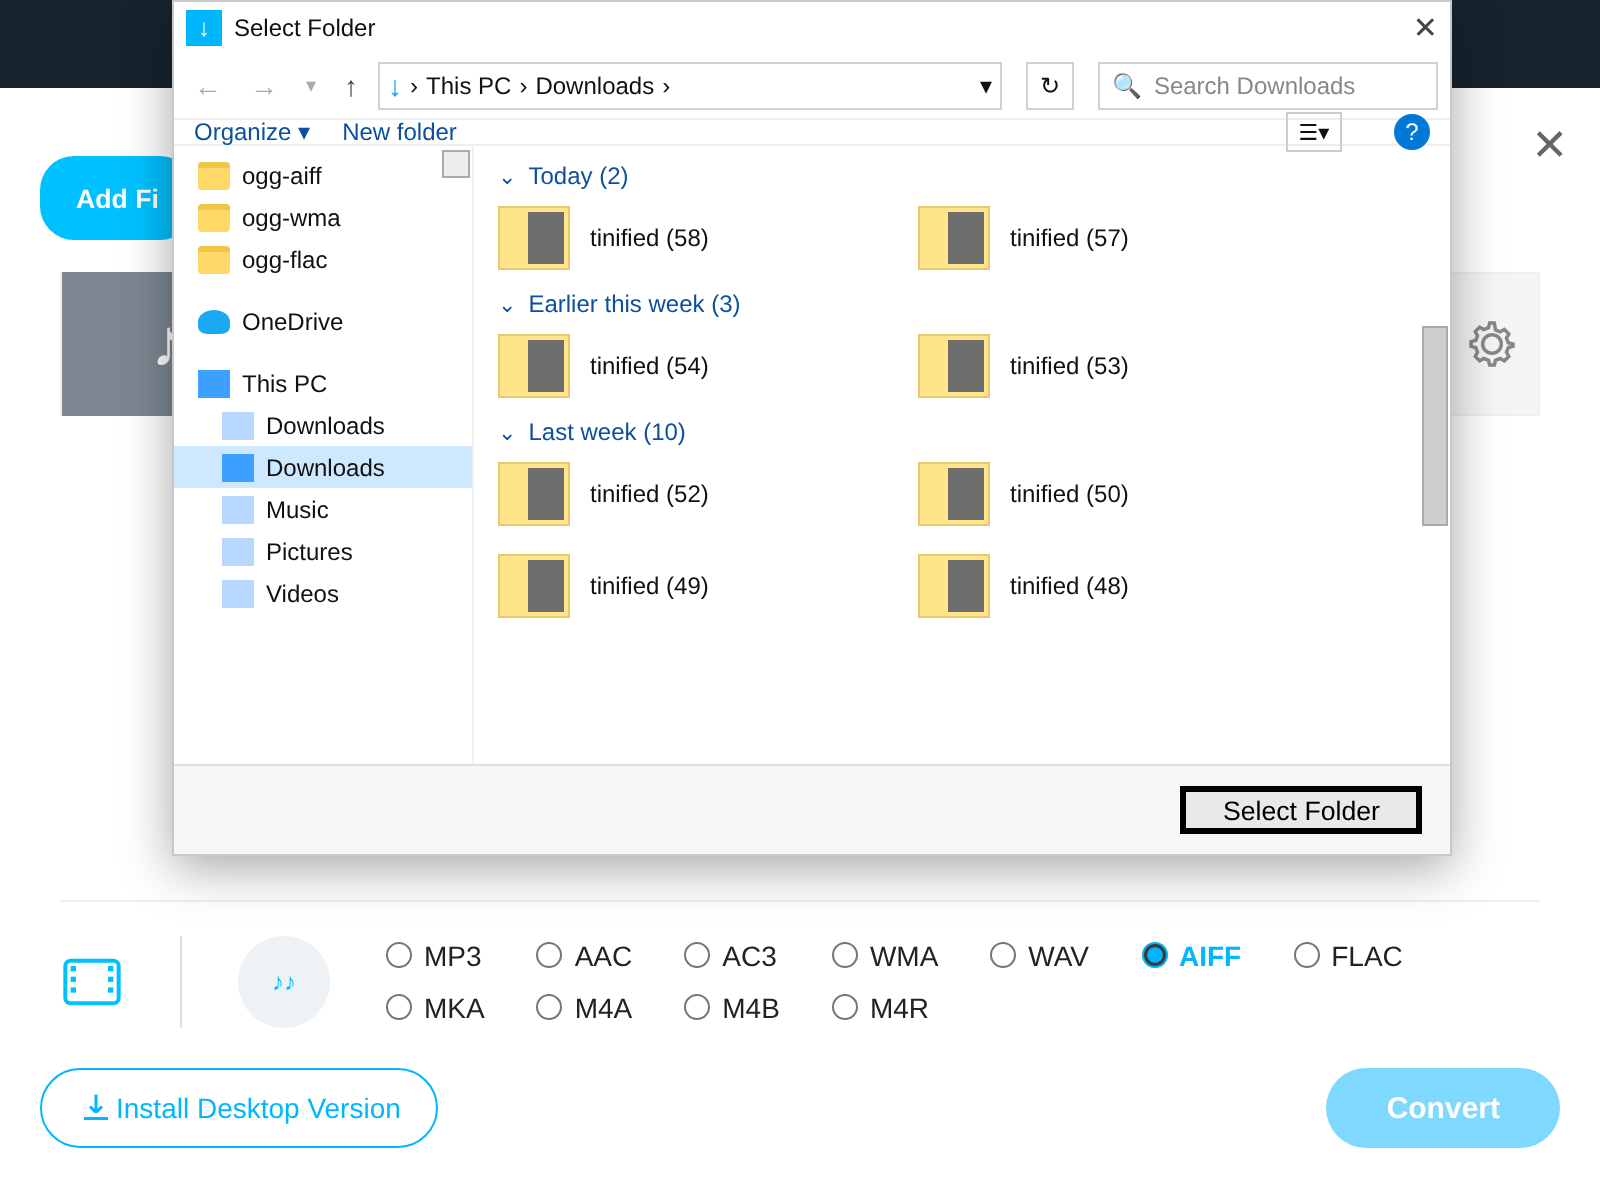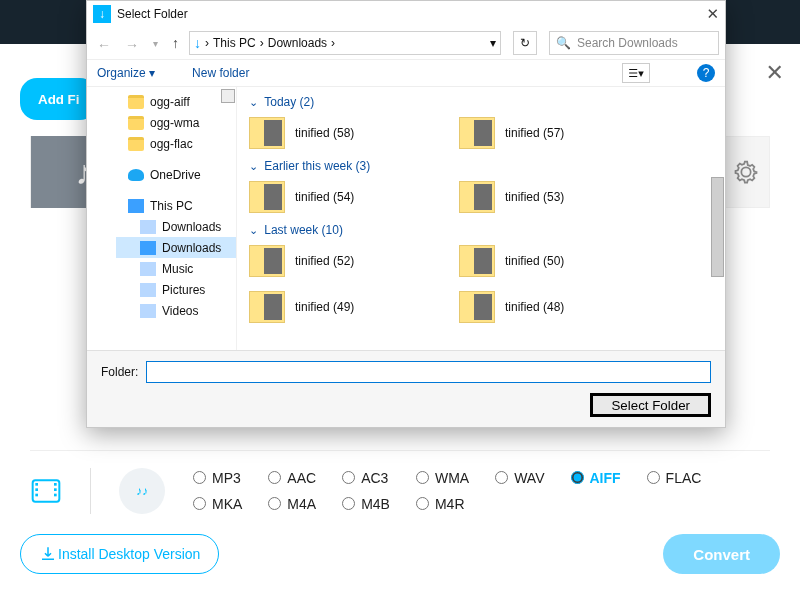--- a/index.html
+++ b/index.html
@@ -37,27 +37,27 @@
   .dlg-title .tblue { width:18px; height:18px; background:#00b7ff; display:inline-flex; align-items:center; justify-content:center; color:#fff; font-size:12px;}
   .dlg-title .close { margin-left:auto; font-size:15px; color:#444; cursor:pointer;}
   .dlg-nav { display:flex; align-items:center; gap:6px; padding:2px 6px; height:32px; }
   .dlg-nav .arrow { color:#aaa; font-size:14px; padding:0 4px; }
   .dlg-nav .arrow.dark { color:#444; }
   .dlg-nav .up { color:#444; font-size:14px; padding:0 4px;}
   .breadcrumb { flex:1; border:1px solid #d0d0d0; height:24px; display:flex; align-items:center; gap:4px; padding:0 4px; }
   .breadcrumb .blue-down { color:#0aa0ff; font-size:14px; }
   .refresh { width:24px; height:24px; border:1px solid #d0d0d0; display:flex; align-items:center; justify-content:center; margin-left:6px; }
   .search { flex:0 0 170px; border:1px solid #d0d0d0; height:24px; margin-left:6px; display:flex; align-items:center; gap:6px; padding:0 6px; color:#888; }
-  .toolbar { display:flex; align-items:center; gap:37px; padding:4px 10px; border-top:1px solid #eee; border-bottom:1px solid #eee; height:28px; }
+  .toolbar { display:flex; align-items:center; gap:16px; padding:4px 10px; border-top:1px solid #eee; border-bottom:1px solid #eee; height:14px; }
   .toolbar .blue { color:#0b4f9e; }
   .view-btn { width:28px; height:20px; border:1px solid #ccc; display:flex; align-items:center; justify-content:center; margin-left:auto; font-size:11px;}
   .help { width:18px; height:18px; border-radius:50%; background:#0078d7; color:#fff; display:flex; align-items:center; justify-content:center; font-size:12px; margin-left:10px;}
   .dlg-body { flex:1; display:flex; overflow:hidden; }
   .tree { width:150px; border-right:1px solid #f0f0f0; overflow:auto; padding:4px 0; position:relative;}
-  .tree-item { display:flex; align-items:center; gap:6px; padding:2px 4px 2px 12px; height:21px;margin-left:29px;}
+  .tree-item { display:flex; align-items:center; gap:6px; padding:2px 4px 2px 12px; height:21px;}
   .tree-item.sel { background:#cde8ff; }
   .tree-icon { width:16px; height:14px; display:inline-block; }
   .ico-folder { background:#ffd867; border-radius:2px; border-top:3px solid #f0c648; }
   .ico-onedrive { background:#1ca7f3; border-radius:50% 50% 30% 30%; height:12px; }
   .ico-pc { background:#3ba0ff; }
   .ico-dl { background:#3ba0ff; }
   .ico-gen { background:#b8d8ff; }
   .content { flex:1; overflow:auto; padding:4px 12px; position:relative;}
   .group-hdr { color:#0b4f9e; margin:4px 0 8px; display:flex; align-items:center; gap:6px;}
   .caret { font-size:11px; }
@@ -299,21 +299,17 @@
           </div>
           <div class="fitem">
             <div class="thumb"></div>
             <span>tinified (48)</span>
           </div>
         </div>
       </div>
   </div>
 
   <div class="dlg-footer">
-    <div class="folder-row">
-      <span>Folder:</span>
-      <input class="folder-input" value="" style="">
-    </div>
     <div class="btn-row">
       <button class="dlg-btn highlight">Select Folder</button>
     </div>
   </div>
 </div>
 
 </body></html>

